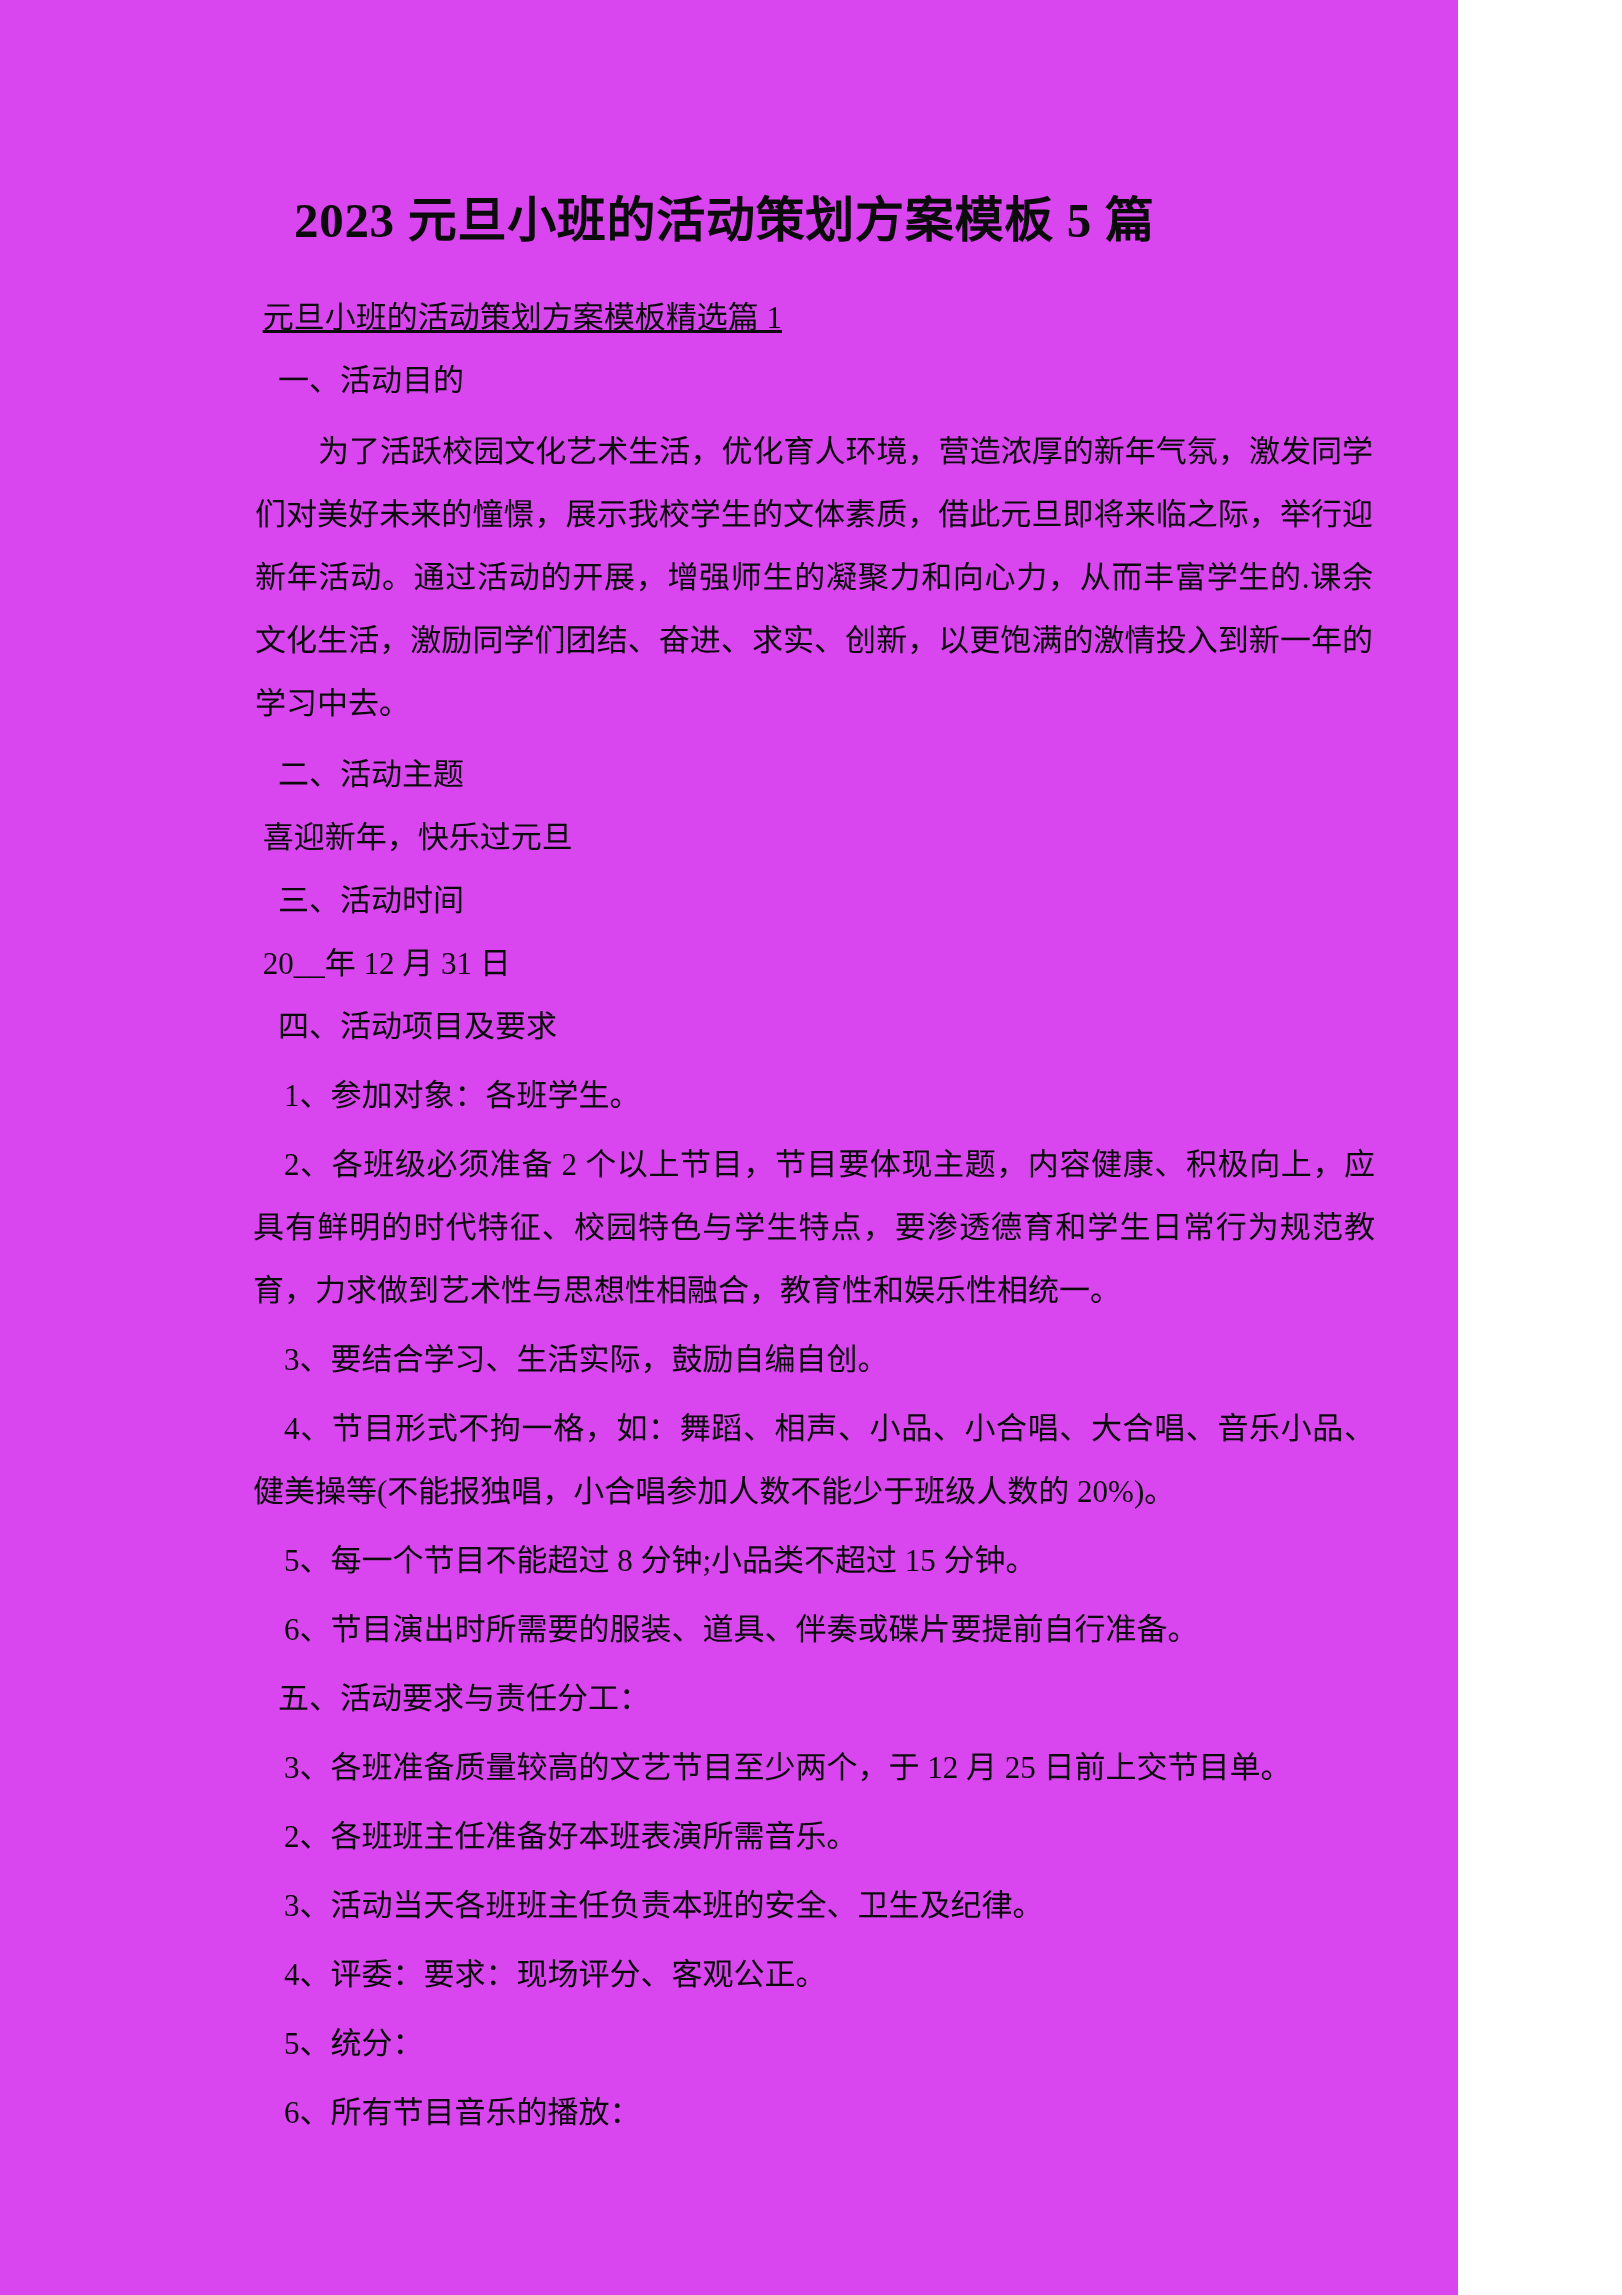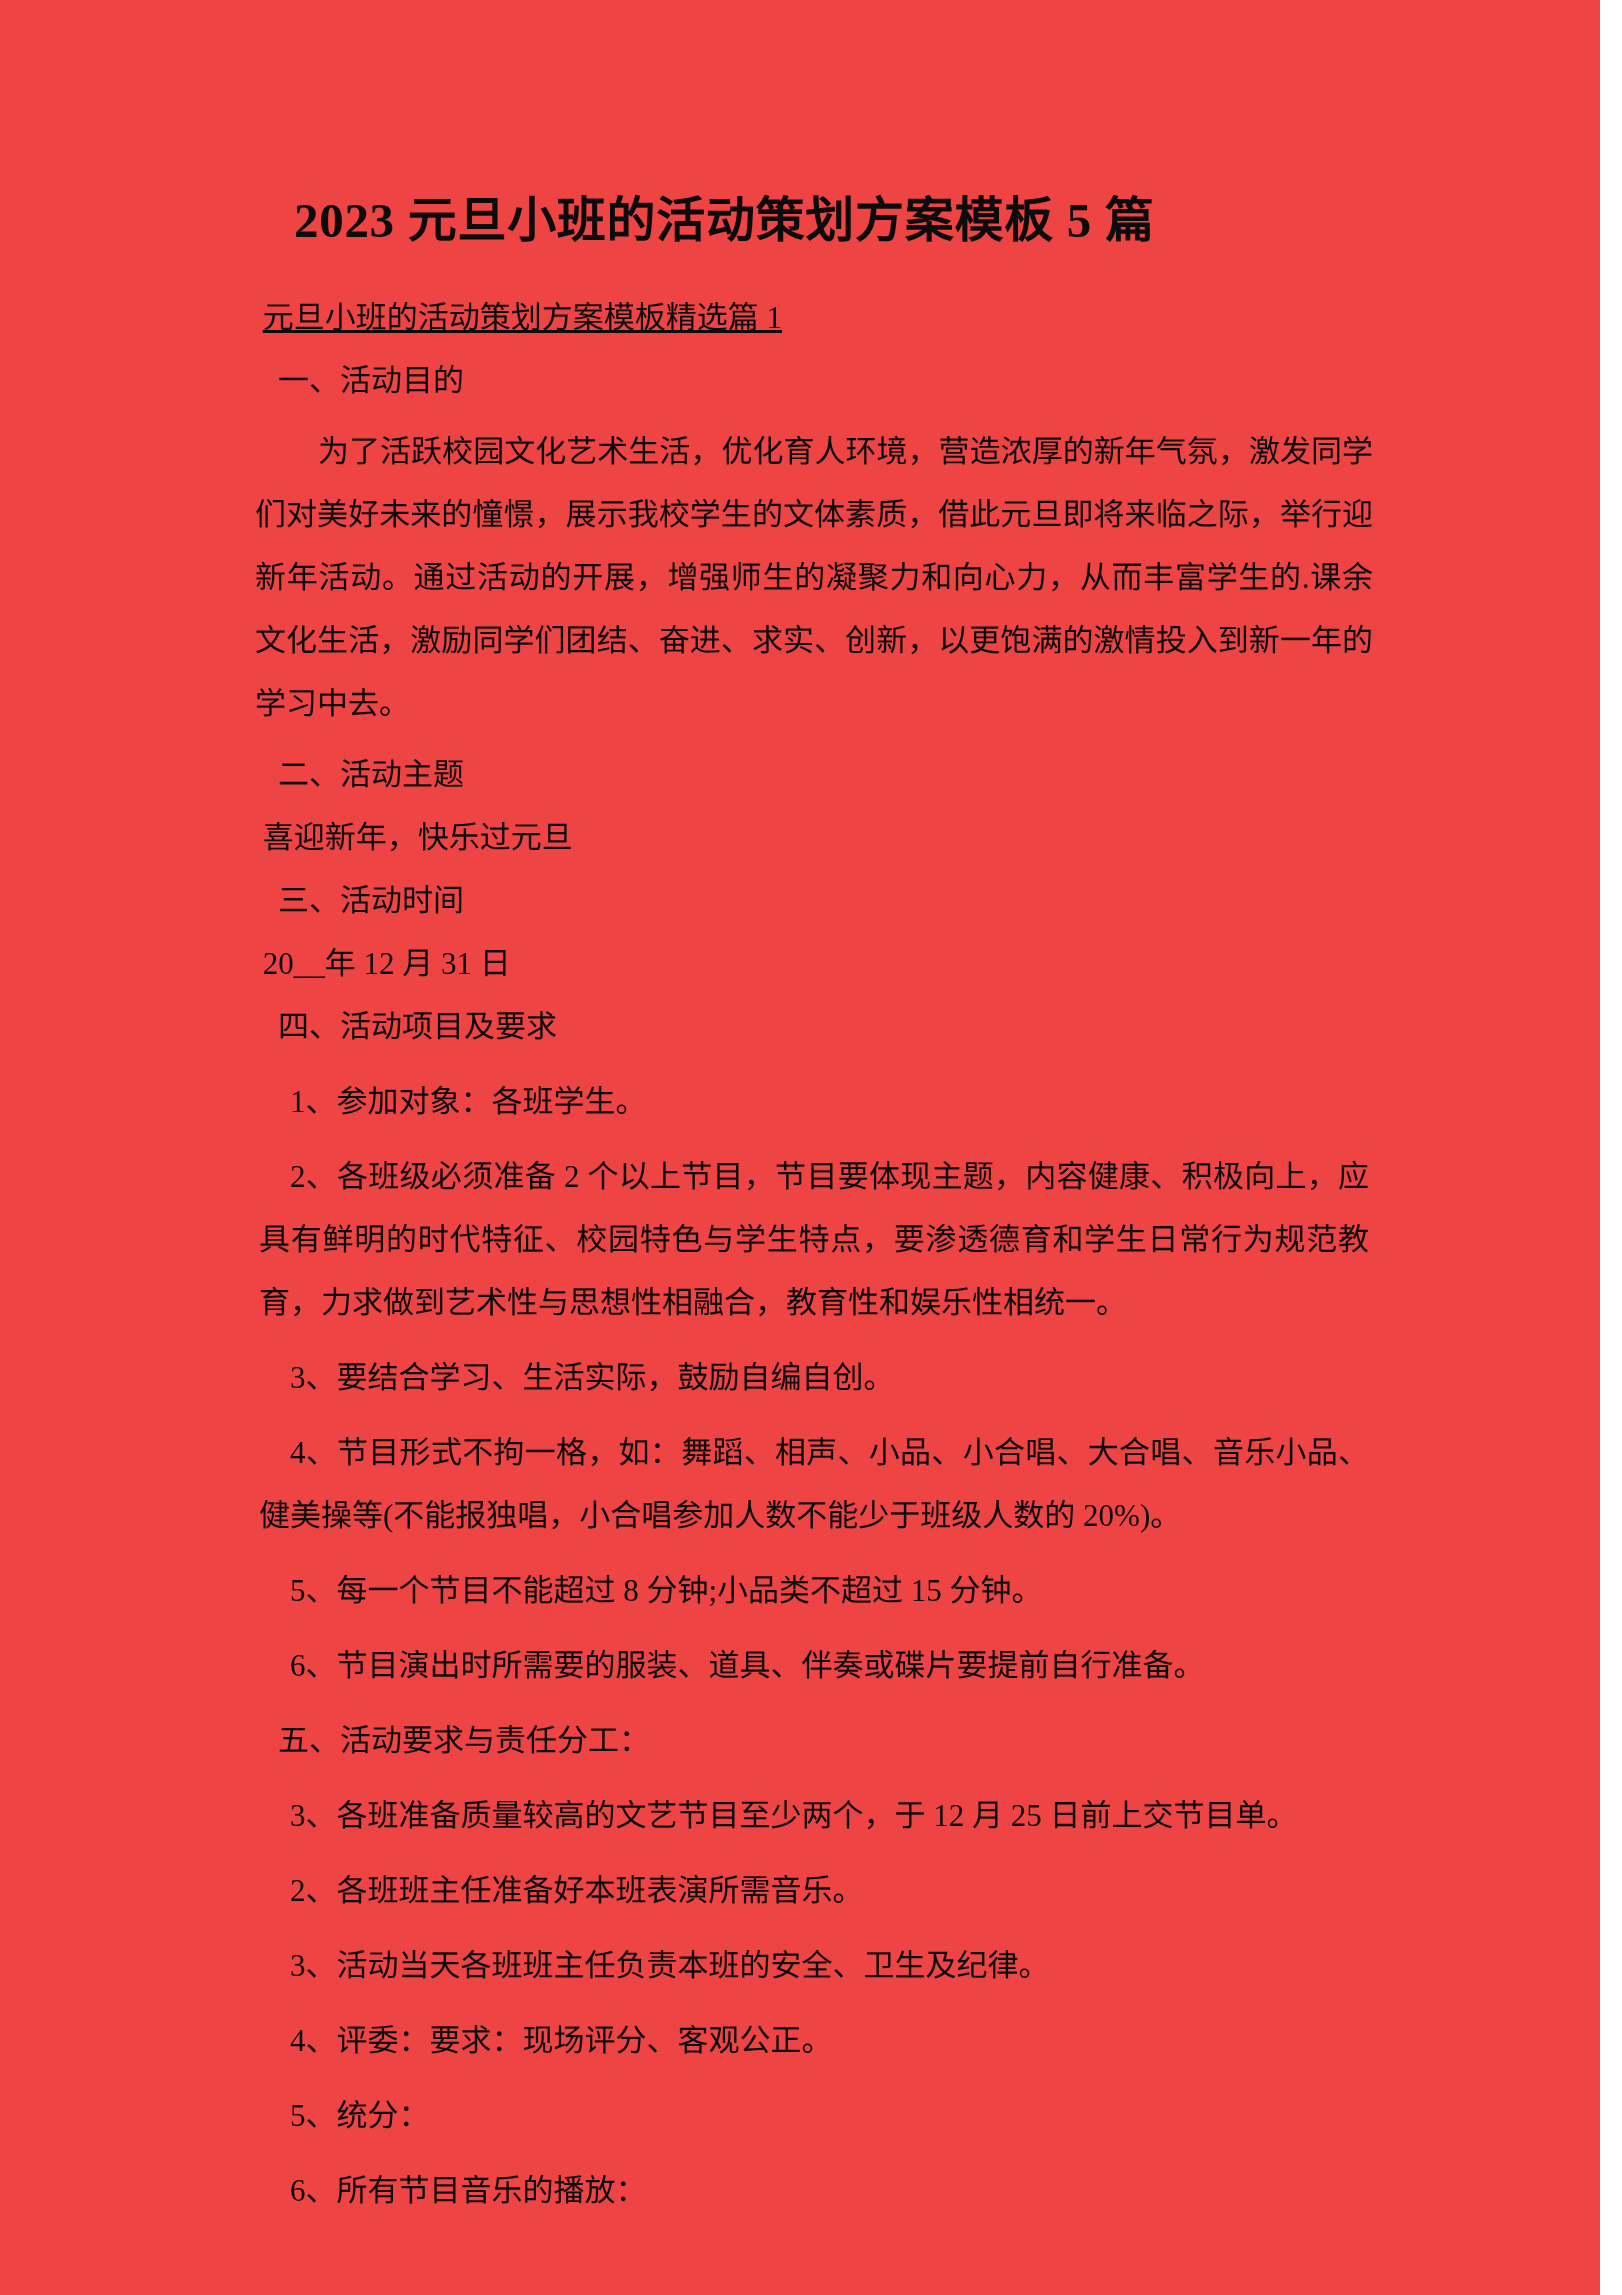--- a/index.html
+++ b/index.html
@@ -3,23 +3,23 @@
 <meta charset="utf-8">
 <title>2023元旦小班的活动策划方案模板5篇</title>
 <style>
   html, body {
     margin: 0;
     padding: 0;
     background: #ffffff;
   }
   .page {
     position: relative;
-    width: 1600px;
+    width: 1458px;
     height: 2295px;
-    background: #ef4444;
+    background: #d946ef;
     box-sizing: border-box;
     overflow: hidden;
     font-family: "Liberation Serif", "DejaVu Serif", serif;
     color: #0b0b0b;
   }
   .content {
     position: absolute;
     left: 247px;
     top: 0;
     width: 1134px;
@@ -49,21 +49,21 @@
     line-height: 63px;
     margin: 8px;
     text-indent: 63px;
     text-align: justify;
     text-justify: inter-character;
     word-break: break-all;
   }
   .item {
     font-size: 31px;
     line-height: 63px;
-    margin: 12px;
+    margin: 6px;
     text-indent: 31px;
     text-align: justify;
     text-justify: inter-character;
     word-break: break-all;
   }
   .heading {
     font-size: 31px;
     line-height: 63px;
     margin: 0;
     text-indent: 31px;

